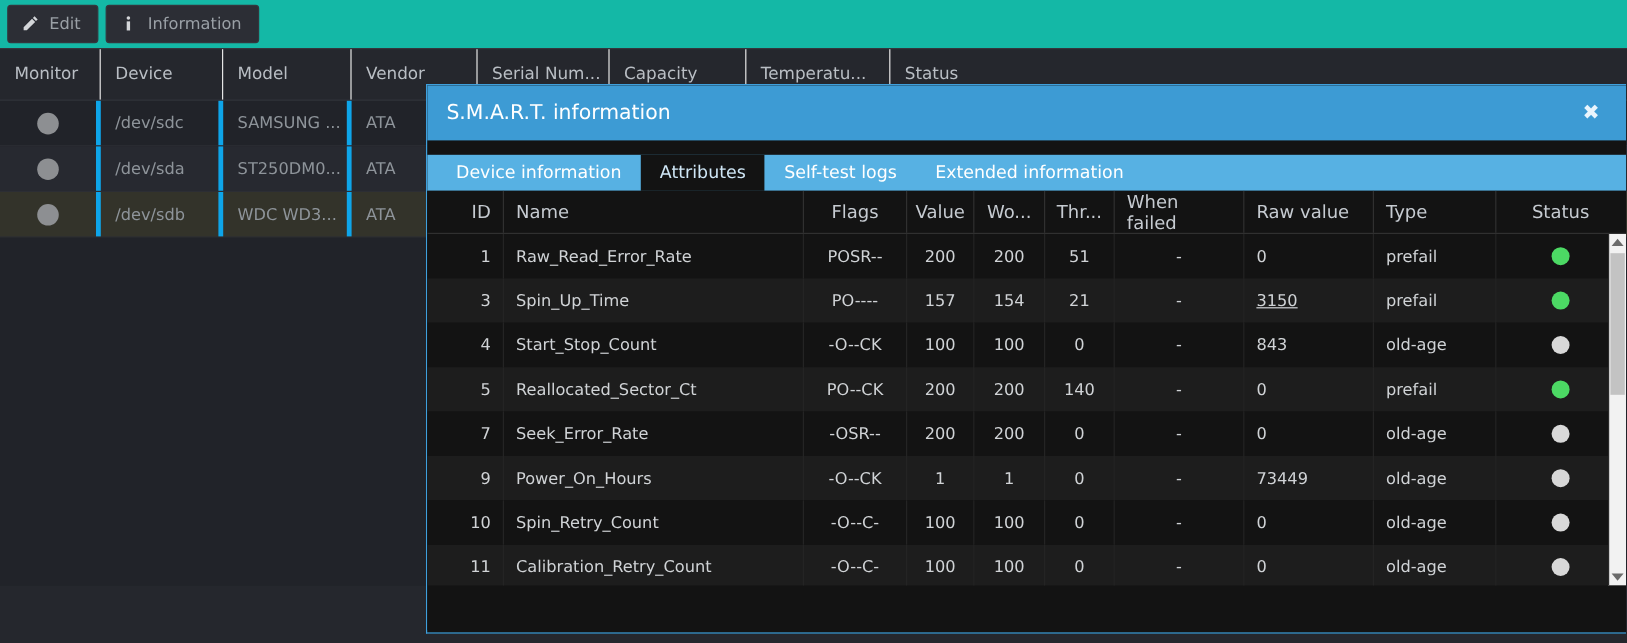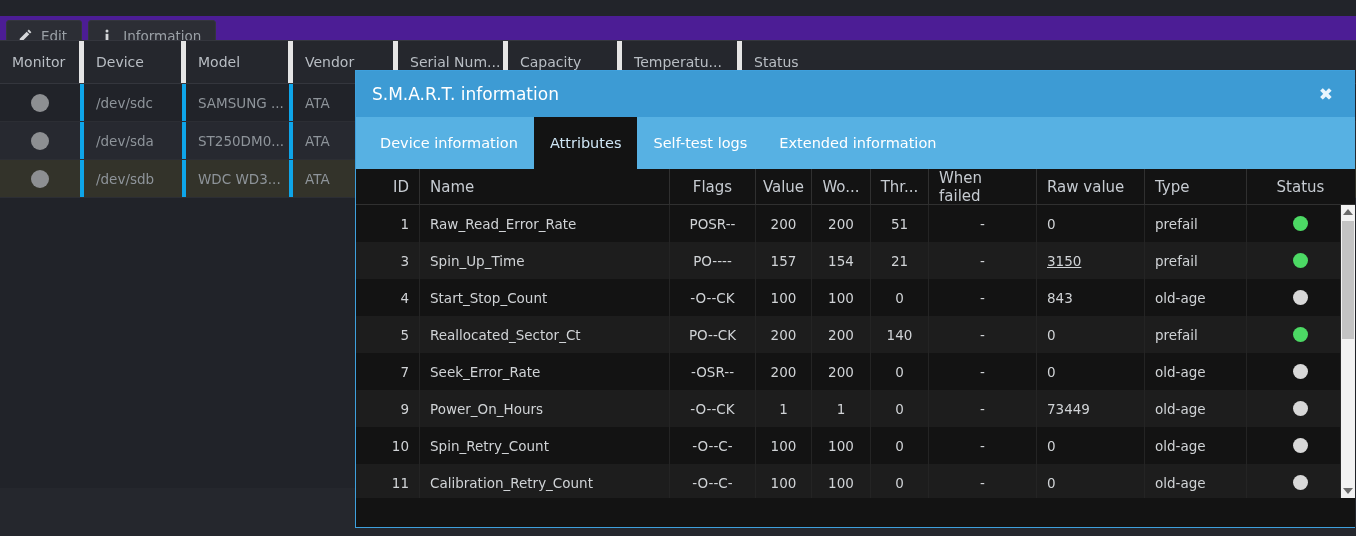--- a/index.html
+++ b/index.html
@@ -16,26 +16,25 @@
     width: 1356px;
     height: 536px;
     background: #22242a;
   }
 
   
   .toolbar {
     position: absolute;
     left: 0; top: 0;
     width: 1356px; height: 40px;
-    background: #4c1d95;
+    background: #14b8a6;
     display: flex;
     align-items: center;
     padding-left: 6px;
     box-sizing: border-box;
-    margin-top: 16px;
   }
   .tb-btn {
     display: flex;
     align-items: center;
     gap: 8px;
     height: 32px;
     padding: 0 14px 0 10px;
     margin-right: 6px;
     background: #2c2e35;
     border: 1px solid #34363d;
@@ -60,21 +59,21 @@
     border-bottom: 1px solid #34363d;
     border-top: 1px solid #34363d;
   }
   .bg-head .cell {
     display: flex;
     align-items: center;
     padding-left: 12px;
     color: #b9bec4;
     font-size: 14px;
     box-sizing: border-box;
-    border-right: 5px solid #e5e5e5;
+    border-right: 1px solid #e5e5e5;
   }
   .bg-row {
     display: flex;
     height: 37px;
     background: #212329;
     border-bottom: 1px solid #2c2e34;
   }
   .bg-row.alt { background: #272930; }
   .bg-row.sel { background: #33332a; }
   .bg-row .cell {
@@ -121,26 +120,27 @@
     font-size: 17px;
   }
   .dlg-close {
     color: #eaf5fd;
     font-size: 17px;
     font-weight: bold;
     padding: 2px 6px;
     line-height: 1;
   }
   .dlg-tabs {
-    height: 52px;
+    height: 30px;
     background: #57b1e3;
     display: flex;
     align-items: stretch;
     padding-left: 8px;
     box-sizing: border-box;
+    margin-top: 12px;
   }
   .dlg-tab {
     display: flex;
     align-items: center;
     padding: 0 16px;
     color: #ffffff;
     font-size: 14.5px;
     box-sizing: border-box;
   }
   .dlg-tab.active {

